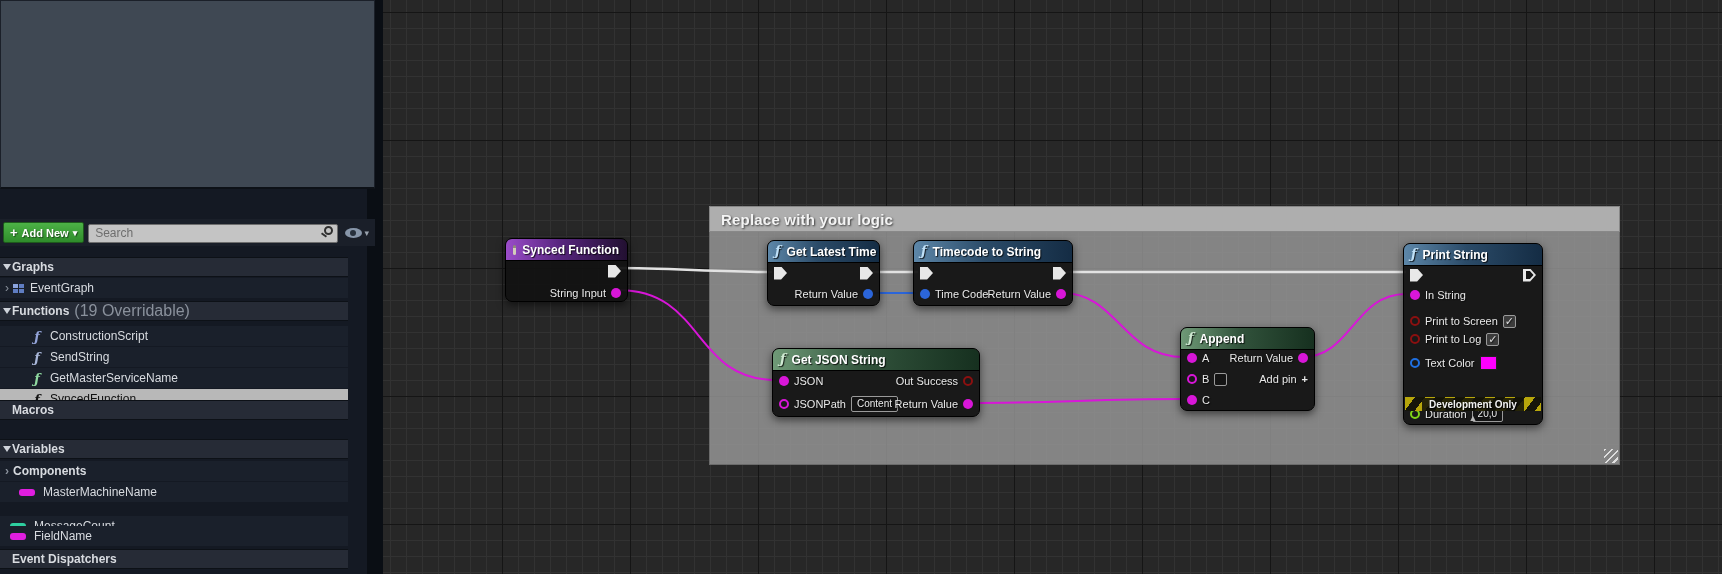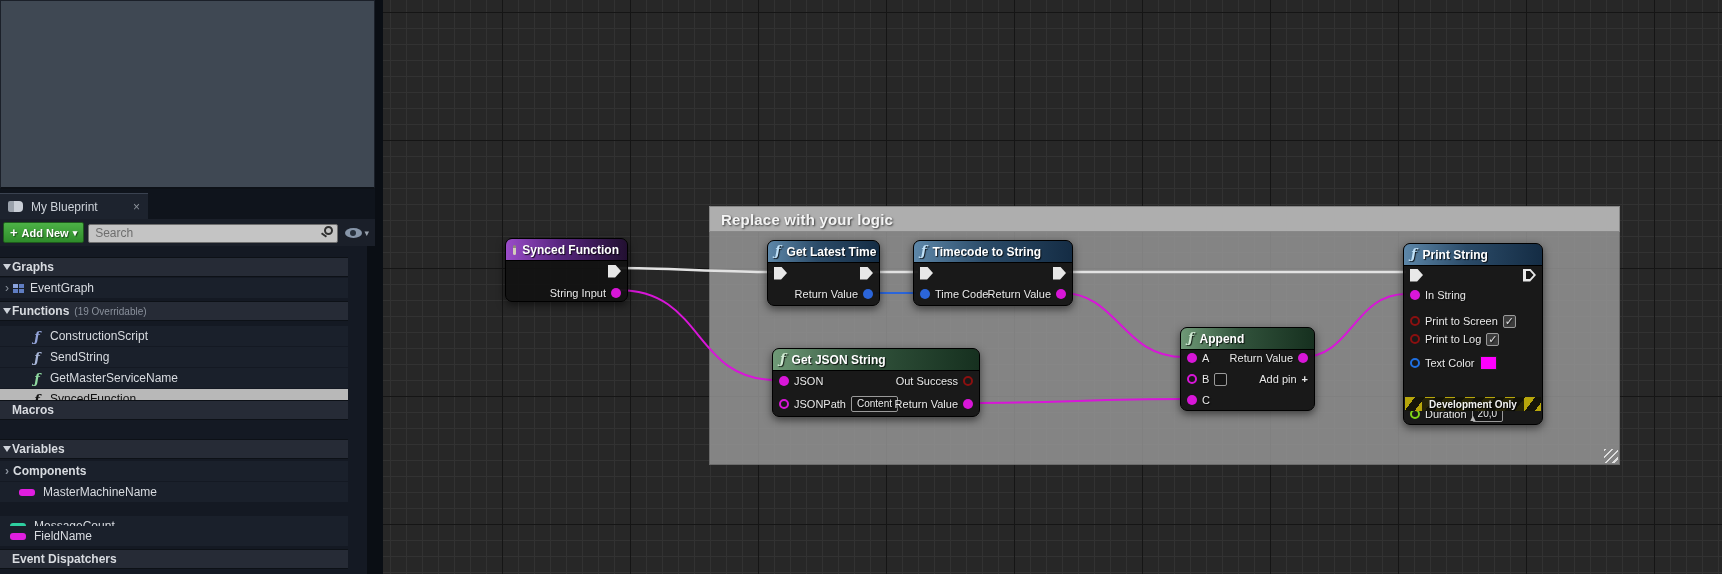--- a/index.html
+++ b/index.html
@@ -113,21 +113,21 @@
   .eyebtn .caret { color:#9aa3ae; font-size:9px; }
 
   .srow { position:absolute; left:0; width:348px; display:flex; align-items:center;
     font-size:12px; color:#d8dbe0; }
   .srow.hdr { background:#262b36; font-weight:bold; height:20px; padding-left:12px;
     border-top:1px solid #0d1117; border-bottom:1px solid #0d1117; }
   .srow.item { background:#1a202b; height:20px; }
   .tri { position:absolute; left:3px; width:0; height:0;
     border-left:4px solid transparent; border-right:4px solid transparent;
     border-top:6px solid #cfd3da; }
-  .meta { font-weight:normal; color:#8a919c; font-size:10px; margin-left:5px; }
+  .meta { font-weight:normal; color:#8a919c; font-size:16px; margin-left:5px; }
   .plusbtn { position:absolute; right:6px; top:2px; width:16px; height:16px; background:#3d4450;
     border-radius:2px; color:#fff; font-weight:bold; font-size:13px; line-height:15px;
     text-align:center; }
   .chev { color:#8a919c; font-size:12px; margin:0 4px 0 5px; }
   .gicon { display:inline-grid; grid-template-columns:5px 5px; grid-template-rows:4px 4px;
     gap:1px; margin-right:6px; }
   .gicon i { background:#5f7dc2; } .gicon i:first-child { background:#8aa3dd; }
   .fnicon { font-family:"DejaVu Serif", serif; font-style:italic; font-weight:bold;
     font-size:13px; width:14px; text-align:center; margin:0 6px 0 30px; }
   .srow.sel { background:#b8b8b8; color:#101010; }
@@ -303,27 +303,20 @@
     </div>
     <div class="devbanner" style="top:153px;">
       <span>Development Only</span>
     </div>
     <div class="collapse-arrow">▲</div>
   </div>
 
   <div class="sidebar">
     <div class="toppanel"></div>
 
-    <div class="tabbar">
-      <div class="tab">
-        <span class="book-icon"></span>
-        <span>My Blueprint</span>
-        <span class="tab-close">×</span>
-      </div>
-    </div>
 
     <div class="toolbar">
       <div class="addnew">
         <span class="plus">+</span>
         <span>Add New</span>
         <span class="caret">▾</span>
       </div>
       <div class="searchwrap">
         <input placeholder="Search" style="">
         <span class="mag"></span>

